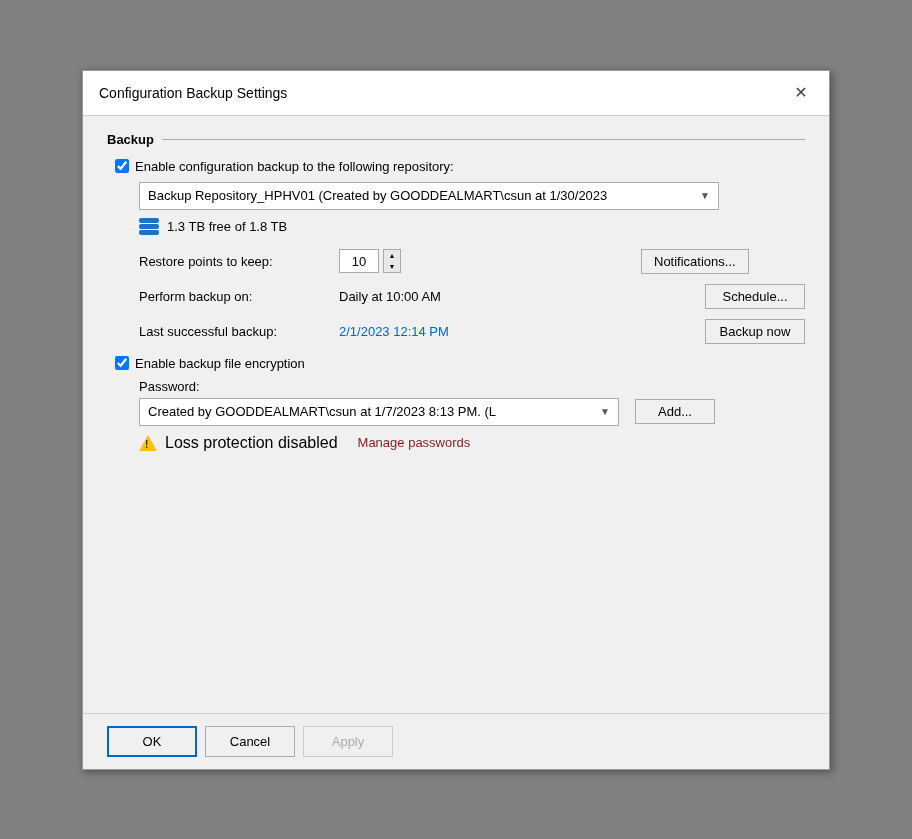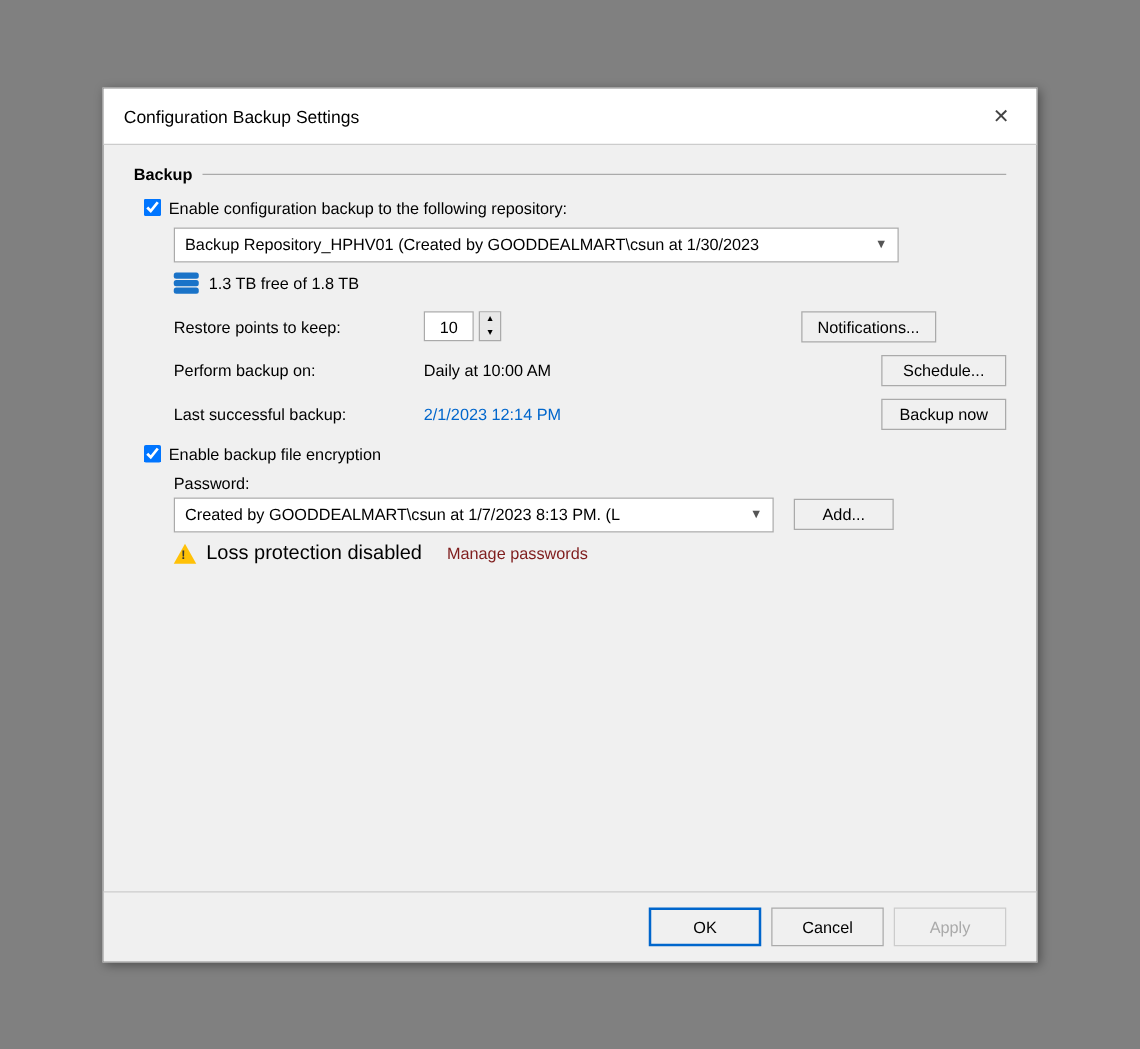--- a/index.html
+++ b/index.html
@@ -294,21 +294,20 @@
 
     .restore-label {
       font-size: 13px;
       color: #000;
     }
 
     .dialog-footer {
       border-top: 1px solid #ccc;
       padding: 12px 24px;
       display: flex;
-      justify-content: flex-end;
       gap: 8px;
       background: #f0f0f0;
     }
 
     .footer-btn {
       padding: 6px 0;
       width: 90px;
       border: 1px solid #aaa;
       cursor: pointer;
       font-size: 13px;

